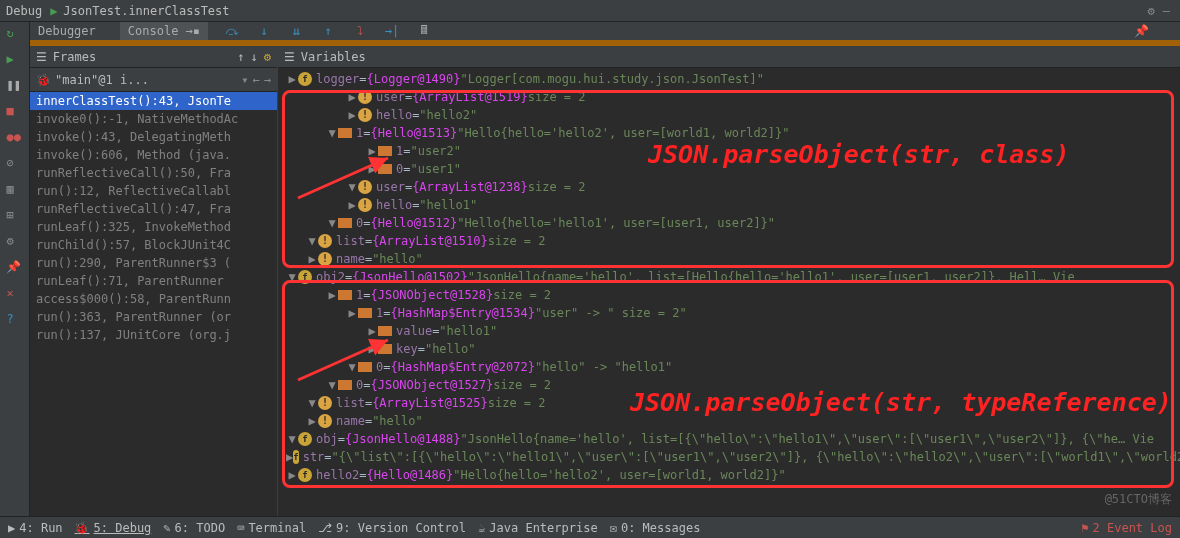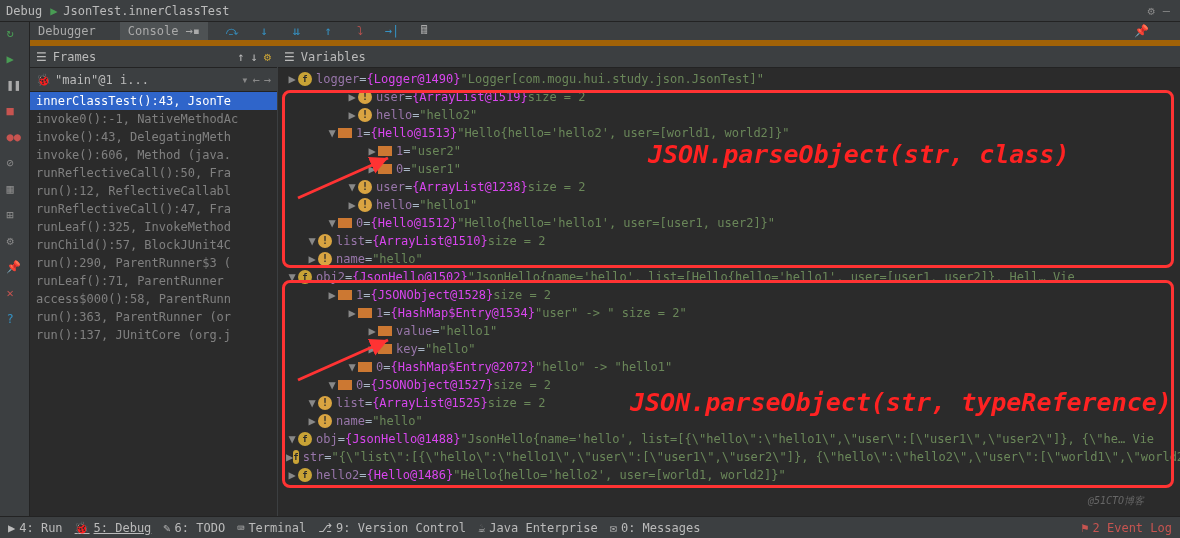--- a/index.html
+++ b/index.html
@@ -39,21 +39,21 @@
 .varname { color: #9876aa; }
 .eq { color: #a9b7c6; }
 .objref { color: #d946ef; }
 .valstr { color: #6a8759; }
 .overlay-box { position: absolute; border: 3px solid #ff3333; border-radius: 8px; pointer-events: none; }
 .overlay-txt { position: absolute; color: #ff2222; font-size: 25px; font-weight: bold; font-style: italic; pointer-events: none; }
 .bottom-bar { position: absolute; left: 0; right: 0; bottom: 0; height: 22px; background: #3c3f41; display: flex; align-items: center; padding: 0 8px; gap: 12px; color: #bbb; border-top: 1px solid #232323; }
 .bottom-bar .itm { display: flex; align-items: center; gap: 4px; }
 .bottom-bar .sp { flex: 1; }
 .bottom-bar .red { color: #c75450; }
-.watermark { position: absolute; right: 36px; bottom: 30px; color: #666; font-size: 10px; font-style: italic; }
+.watermark { position: absolute; right: 8px; bottom: 30px; color: #666; font-size: 12px; }
 svg.arrow-svg { position: absolute; pointer-events: none; }
 </style>
 </head>
 <body>
 
 <div class="top-bar">
   <span class="lbl">Debug</span>
   <span class="play-icn">▶</span>
   <span class="title">JsonTest.innerClassTest</span>
   <span class="spacer"></span>

